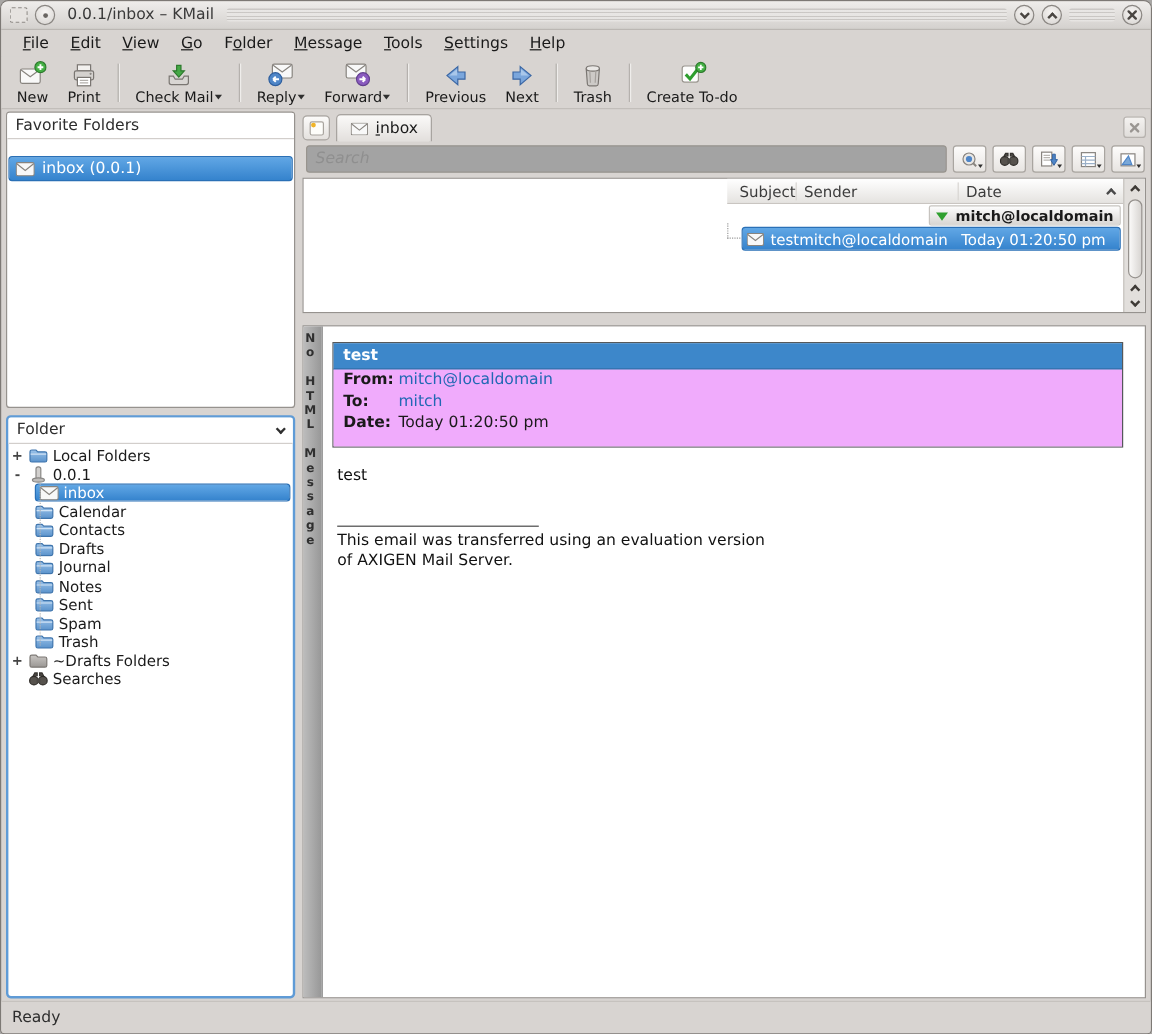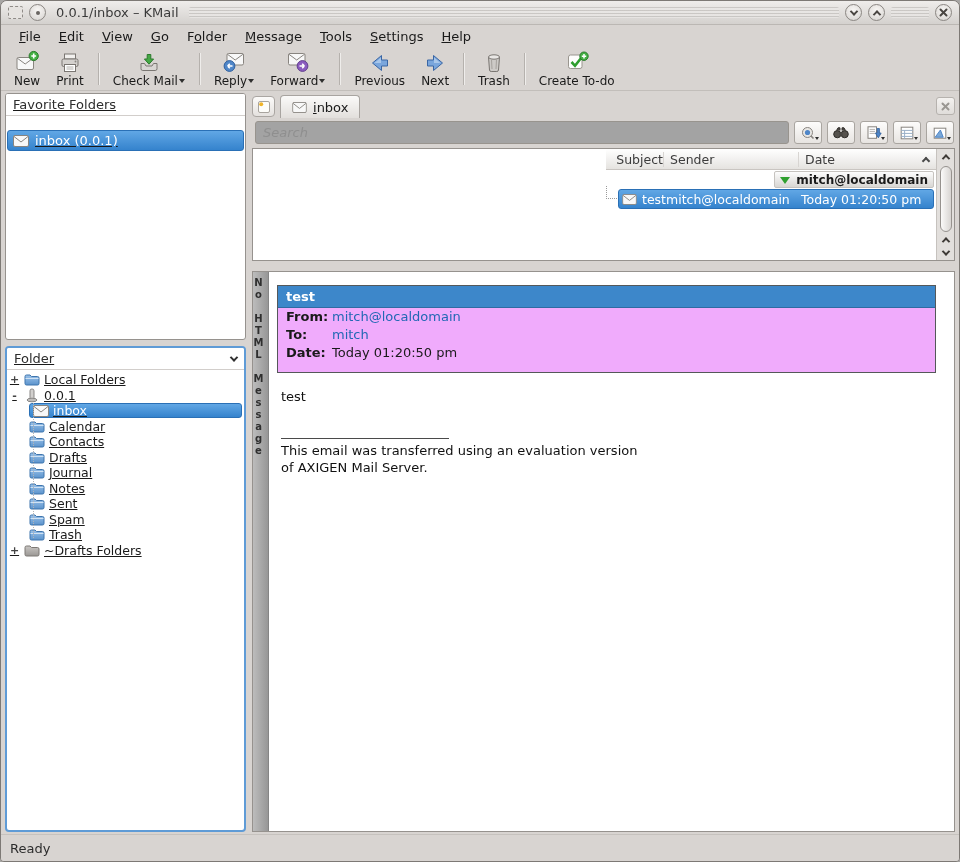--- a/index.html
+++ b/index.html
@@ -32,21 +32,21 @@
   
   .toolbar{height:44px;display:flex;align-items:center;padding:1px 6px;gap:2px;background:#d8d4d1;border-bottom:1px solid #c2beba;}
   .tbtn{display:flex;flex-direction:column;align-items:center;justify-content:center;padding:1px 7px;border-radius:3px;min-width:40px;}
   .tbtn .icn{height:24px;display:flex;align-items:flex-end;justify-content:center;}
   .tbtn .lbl{font-size:12px;margin-top:0;display:flex;align-items:center;gap:1px;white-space:nowrap;}
   .sep{width:1px;height:32px;background:#b5b1ad;margin:0 5px;box-shadow:1px 0 0 #efedeb;}
   .darrow{width:0;height:0;border:3px solid transparent;border-top:4px solid #2f2f2f;margin-top:4px;}
 
   
   .main{flex:1;display:flex;padding:2px 4px 2px 4px;min-height:0;}
-  .leftcol{width:241px;display:flex;flex-direction:column;flex:none;min-height:0;text-decoration:underline;}
+  .leftcol{width:241px;display:flex;flex-direction:column;flex:none;min-height:0;}
   .vsplit{width:6px;flex:none;}
   .rightcol{flex:1;display:flex;flex-direction:column;min-width:0;min-height:0;}
 
   
   .favpanel{height:247px;flex:none;border:1px solid #96928e;border-radius:3px;background:#fff;overflow:hidden;display:flex;flex-direction:column;}
   .panelheader{padding:3px 7px;border-bottom:1px solid #d2cecb;color:#2d2d2d;background:#fff;display:flex;align-items:center;justify-content:space-between;}
   .favitem{margin:14px 1px;height:21px;display:flex;align-items:center;gap:6px;padding:0 5px;border-radius:3px;}
   .selblue{background:linear-gradient(var(--selection-top),var(--selection-bottom));border:1px solid var(--selection-border);color:#fff;}
   .hsplit6{height:6px;flex:none;}
 
@@ -447,20 +447,27 @@
                 </svg>
               <span>Trash</span>
             </div>
           </div>
           <div class="trow d0">
             <span class="exp">+</span>
             <svg class="ticon" width="16" height="13">
                 <use href="#i-folder-gray"></use>
               </svg>
             <span>~Drafts Folders</span>
+          </div>
+          <div class="trow d0">
+            <span class="exp"></span>
+            <svg class="ticon" width="16" height="13">
+                <use href="#i-binoc"></use>
+              </svg>
+            <span>Searches</span>
           </div>
         </div>
       </div>
     </div>
 
     <div class="vsplit"></div>
 
     <div class="rightcol">
 
       <div class="tabbar">

